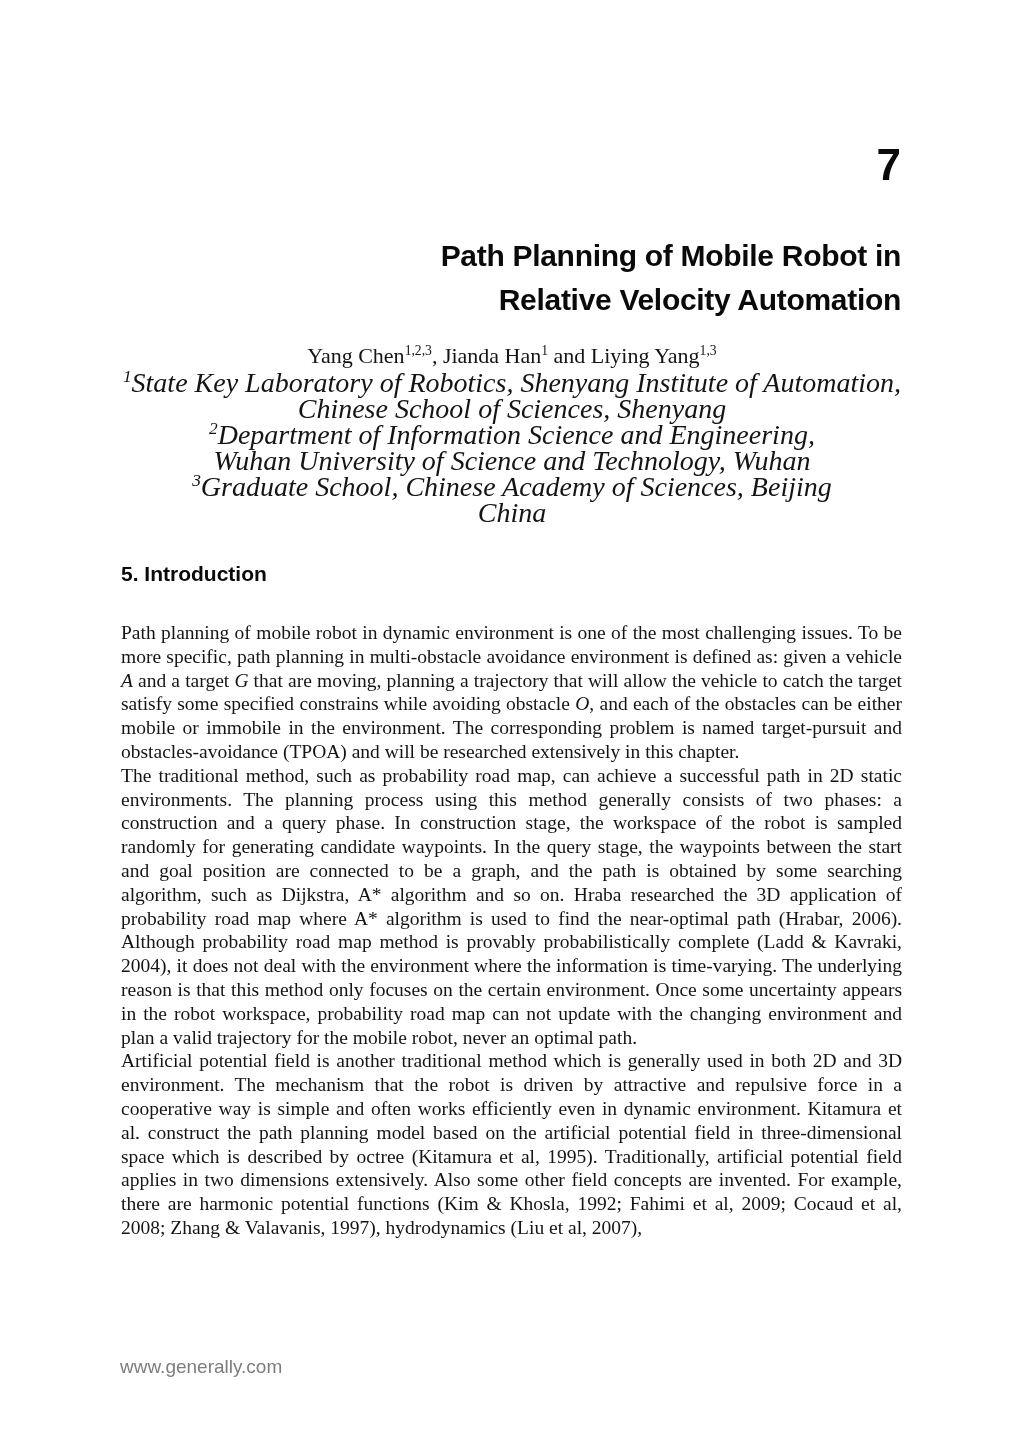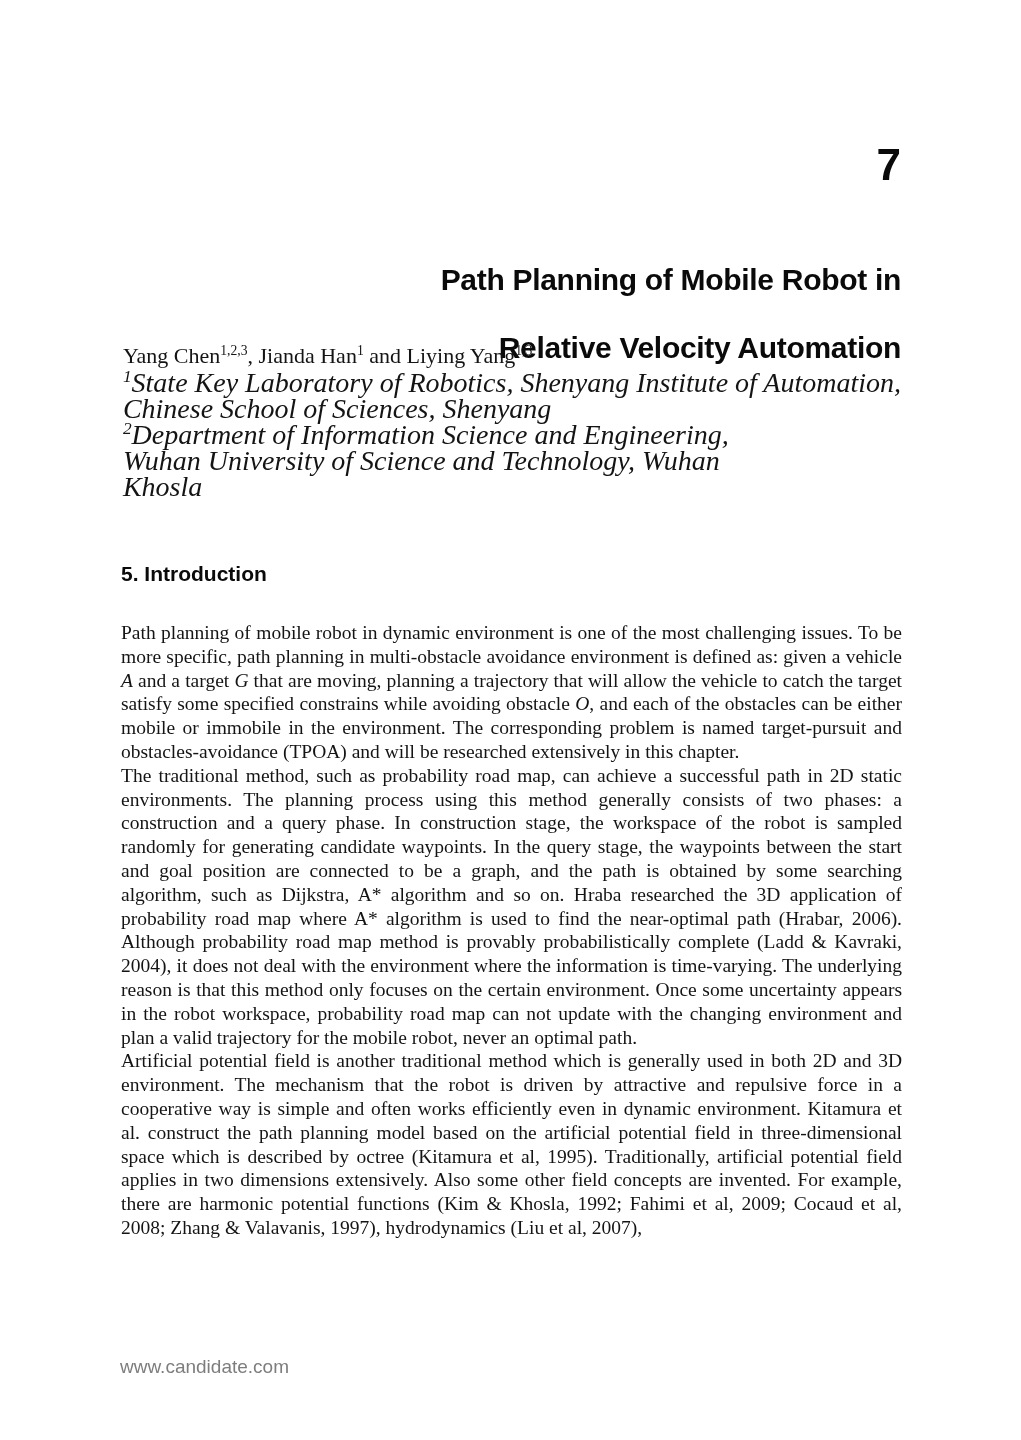--- a/index.html
+++ b/index.html
@@ -29,26 +29,26 @@
     right: 120px;
     margin: 0;
     text-align: right;
     font-family: "Liberation Sans", sans-serif;
     font-weight: 700;
     font-size: 30px;
     line-height: 44px;
     color: #0a0a0a;
     letter-spacing: -0.3px;
   }
-  .title-line { display: block; margin-top: 24px; }
+  .title-line { display: block; }
   .authors {
     position: absolute;
     top: 341px;
     right: 120px;
-    text-align: left;
+    text-align: center;
     white-space: nowrap;
   }
   .author-line {
     font-size: 22px;
     line-height: 29px;
     color: #141414;
   }
   .affiliation-line {
     font-style: italic;
     font-size: 28px;
@@ -101,26 +101,27 @@
     <span class="title-line">Path Planning of Mobile Robot in</span>
     <span class="title-line">Relative Velocity Automation</span>
   </h1>
 
   <div class="authors">
     <div class="author-line"><span>Yang Chen</span><sup>1,2,3</sup><span>, Jianda Han</span><sup>1</sup><span> and Liying Yang</span><sup>1,3</sup></div>
     <div class="affiliation-line"><sup>1</sup><span>State Key Laboratory of Robotics, Shenyang Institute of Automation,</span></div>
     <div class="affiliation-line"><span>Chinese School of Sciences, Shenyang</span></div>
     <div class="affiliation-line"><sup>2</sup><span>Department of Information Science and Engineering,</span></div>
     <div class="affiliation-line"><span>Wuhan University of Science and Technology, Wuhan</span></div>
-    <div class="affiliation-line"><span>Khosla</span></div>
+    <div class="affiliation-line"><sup>3</sup><span>Graduate School, Chinese Academy of Sciences, Beijing</span></div>
+    <div class="affiliation-line"><span>China</span></div>
   </div>
 
   <h2 class="section-heading">5. Introduction</h2>
 
   <div class="body-text">
     <p class="para"><span>Path planning of mobile robot in dynamic environment is one of the most challenging issues. To be more specific, path planning in multi-obstacle avoidance environment is defined as: given a vehicle </span><i>A</i><span> and a target </span><i>G</i><span> that are moving, planning a trajectory that will allow the vehicle to catch the target satisfy some specified constrains while avoiding obstacle </span><i>O</i><span>, and each of the obstacles can be either mobile or immobile in the environment. The corresponding problem is named target-pursuit and obstacles-avoidance (TPOA) and will be researched extensively in this chapter.</span></p>
     <p class="para"><span>The traditional method, such as probability road map, can achieve a successful path in 2D static environments. The planning process using this method generally consists of two phases: a construction and a query phase. In construction stage, the workspace of the robot is sampled randomly for generating candidate waypoints. In the query stage, the waypoints between the start and goal position are connected to be a graph, and the path is obtained by some searching algorithm, such as Dijkstra, A* algorithm and so on. Hraba researched the 3D application of probability road map where A* algorithm is used to find the near-optimal path (Hrabar, 2006). Although probability road map method is provably probabilistically complete (Ladd &amp; Kavraki, 2004), it does not deal with the environment where the information is time-varying. The underlying reason is that this method only focuses on the certain environment. Once some uncertainty appears in the robot workspace, probability road map can not update with the changing environment and plan a valid trajectory for the mobile robot, never an optimal path.</span></p>
     <p class="para"><span>Artificial potential field is another traditional method which is generally used in both 2D and 3D environment. The mechanism that the robot is driven by attractive and repulsive force in a cooperative way is simple and often works efficiently even in dynamic environment. Kitamura et al. construct the path planning model based on the artificial potential field in three-dimensional space which is described by octree (Kitamura et al, 1995). Traditionally, artificial potential field applies in two dimensions extensively. Also some other field concepts are invented. For example, there are harmonic potential functions (Kim &amp; Khosla, 1992; Fahimi et al, 2009; Cocaud et al, 2008; Zhang &amp; Valavanis, 1997), hydrodynamics (Liu et al, 2007),</span></p>
   </div>
 
-  <div class="footer-url">www.candidate.com</div>
+  <div class="footer-url">www.generally.com</div>
 
 </div>
 
 </body></html>

